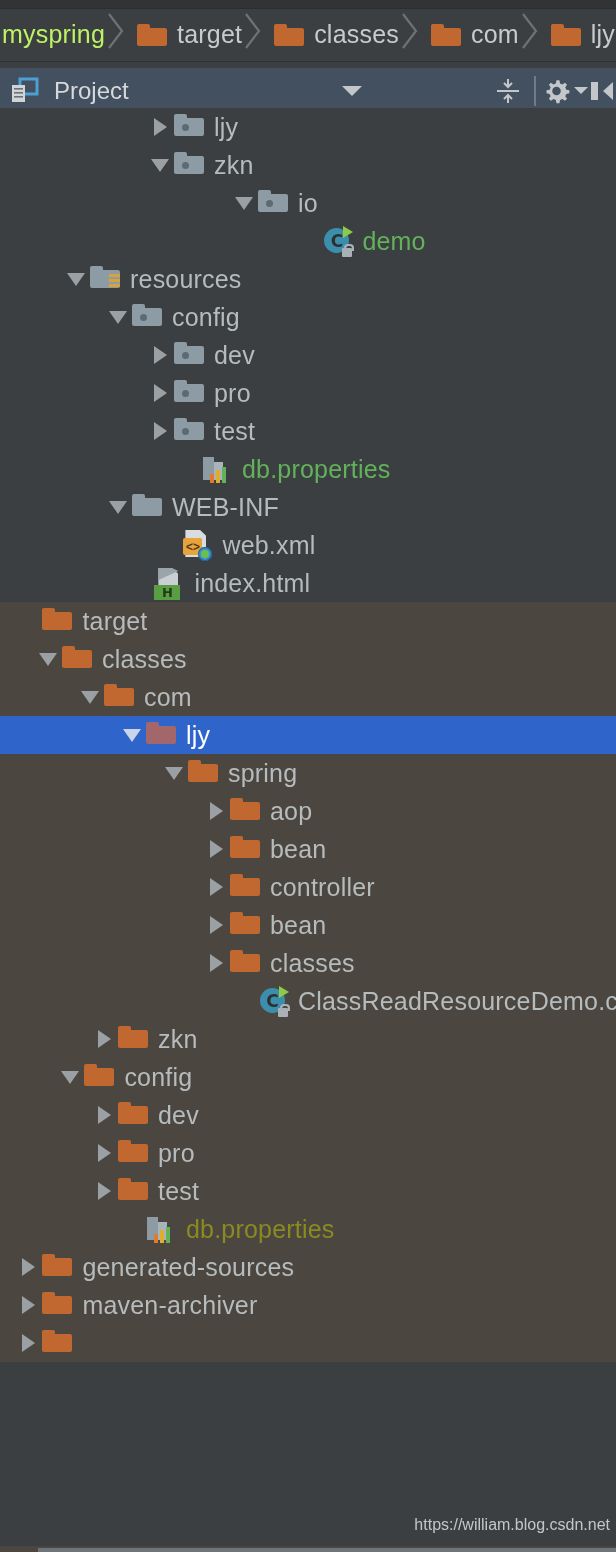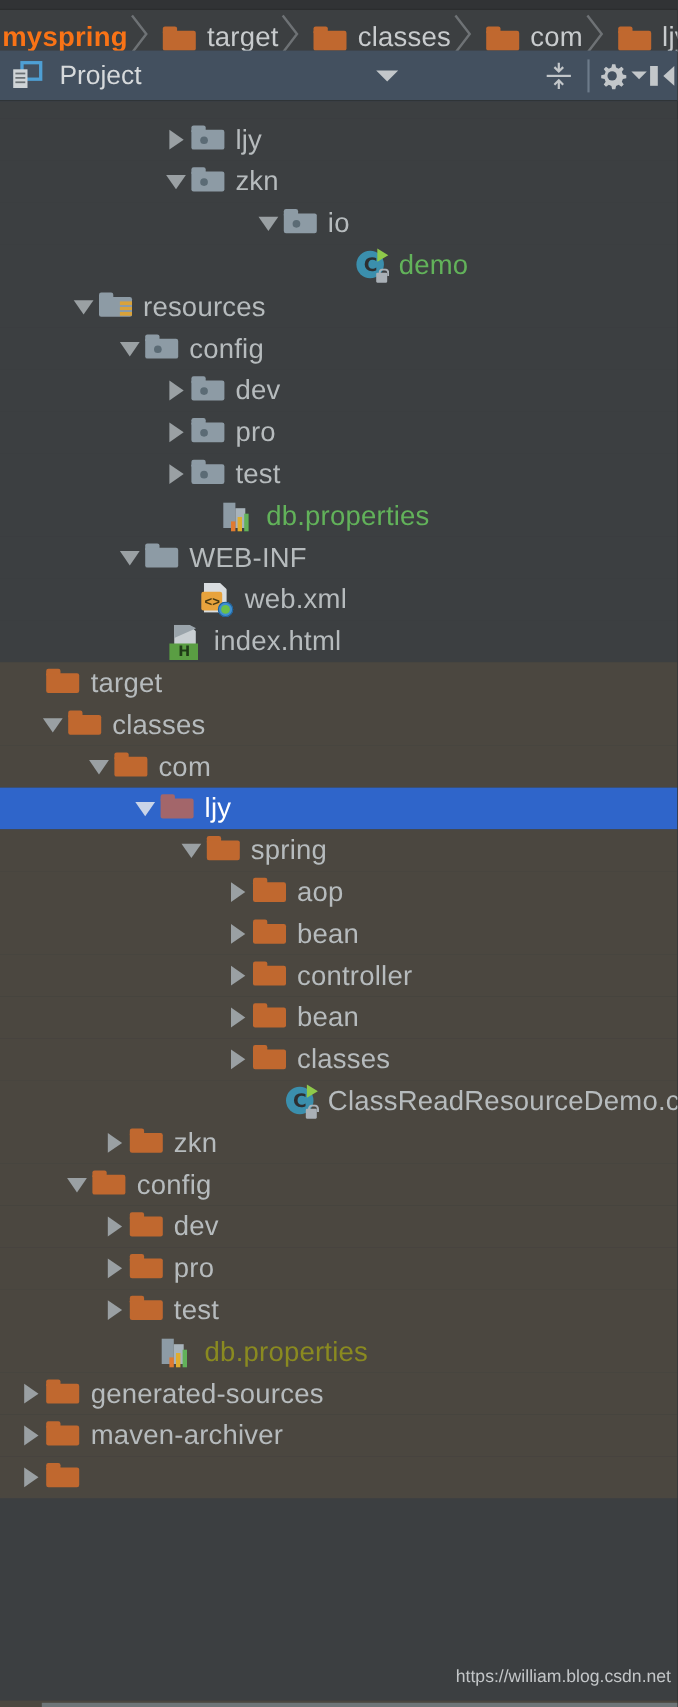--- a/index.html
+++ b/index.html
@@ -21,21 +21,21 @@
     content:"";position:absolute;left:0;top:0;width:616px;height:8px;
     background:#313335;border-bottom:1px solid #2b2d2e;
   }
   .crumb{
     display:flex;align-items:center;height:54px;margin-top:8px;
     padding:0 2px 0 10px;flex:0 0 auto;white-space:nowrap;
   }
   .crumb .lbl{
     color:#c8cbcd;font-size:25px;letter-spacing:.2px;
   }
-  .crumb.first .lbl{font-weight:bold;color:#f97316;}
+  .crumb.first .lbl{font-weight:normal;color:#bef264;}
   .sep{
     flex:0 0 auto;width:20px;height:62px;position:relative;
   }
   .sep svg{position:absolute;left:0;top:0;}
 
   
   .fldr{
     position:relative;width:30px;height:22px;flex:0 0 auto;margin-right:10px;
   }
   .fldr i{
@@ -61,21 +61,21 @@
       linear-gradient(#d9a23a 0 3px,transparent 3px 5px,#d9a23a 5px 8px,transparent 8px 10px,#d9a23a 10px 13px);
   }
   .fldr.web i,.fldr.web b{background:#8d9ba5;}
   .fldr.web::after{
     content:"";position:absolute;left:8px;top:9px;width:9px;height:9px;
     border-radius:50%;background:#3fb3e3;
   }
 
   
   #toolbar{
-    position:absolute;left:0;top:46px;width:616px;height:46px;
+    position:absolute;left:0;top:68px;width:616px;height:46px;
     background:#43505f;display:flex;align-items:center;box-sizing:border-box;
     border-bottom:1px solid #2e3133;
   }
   #toolbar .ttl{color:#d6d9db;font-size:24px;margin-left:14px;}
   #toolbar .tw-icon{margin-left:8px;width:30px;height:30px;position:relative;flex:0 0 auto;}
   .caret-d{
     width:0;height:0;border-left:10px solid transparent;border-right:10px solid transparent;
     border-top:10px solid #c3c7ca;
   }
   #toolbar .spacer{flex:1 1 auto;}

